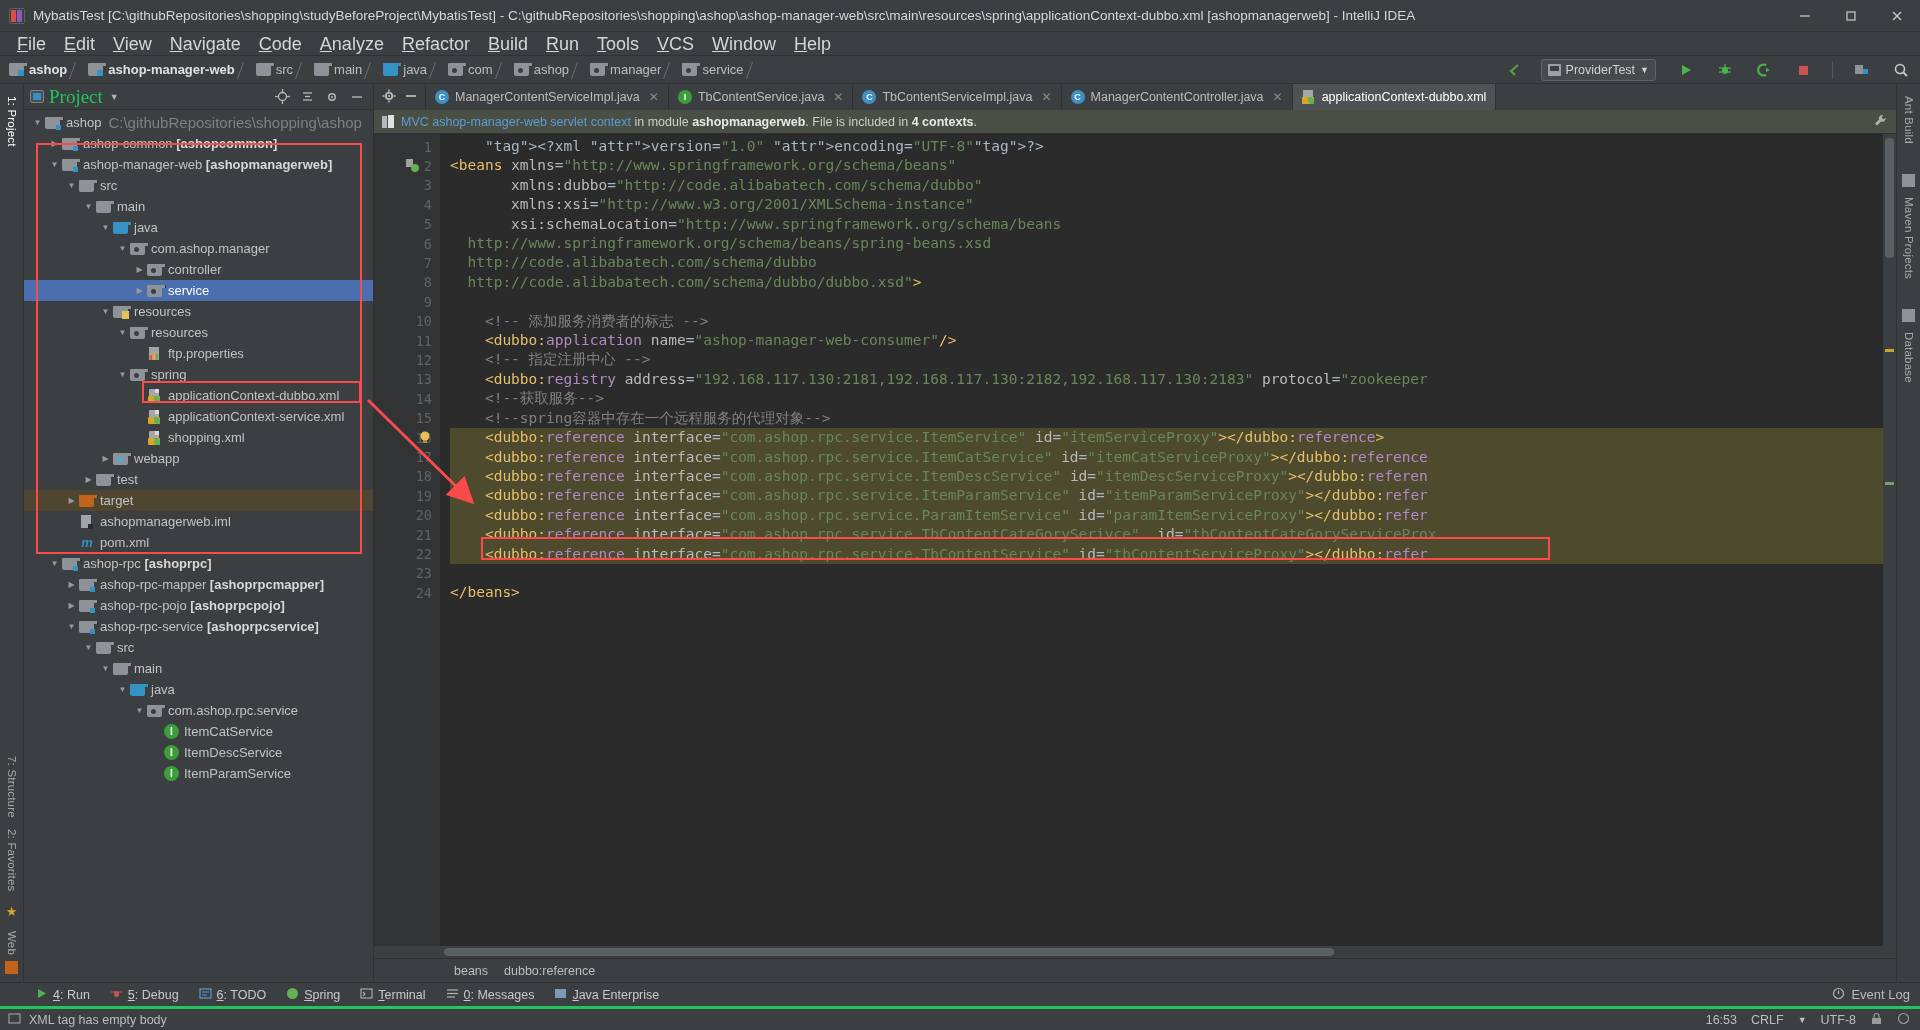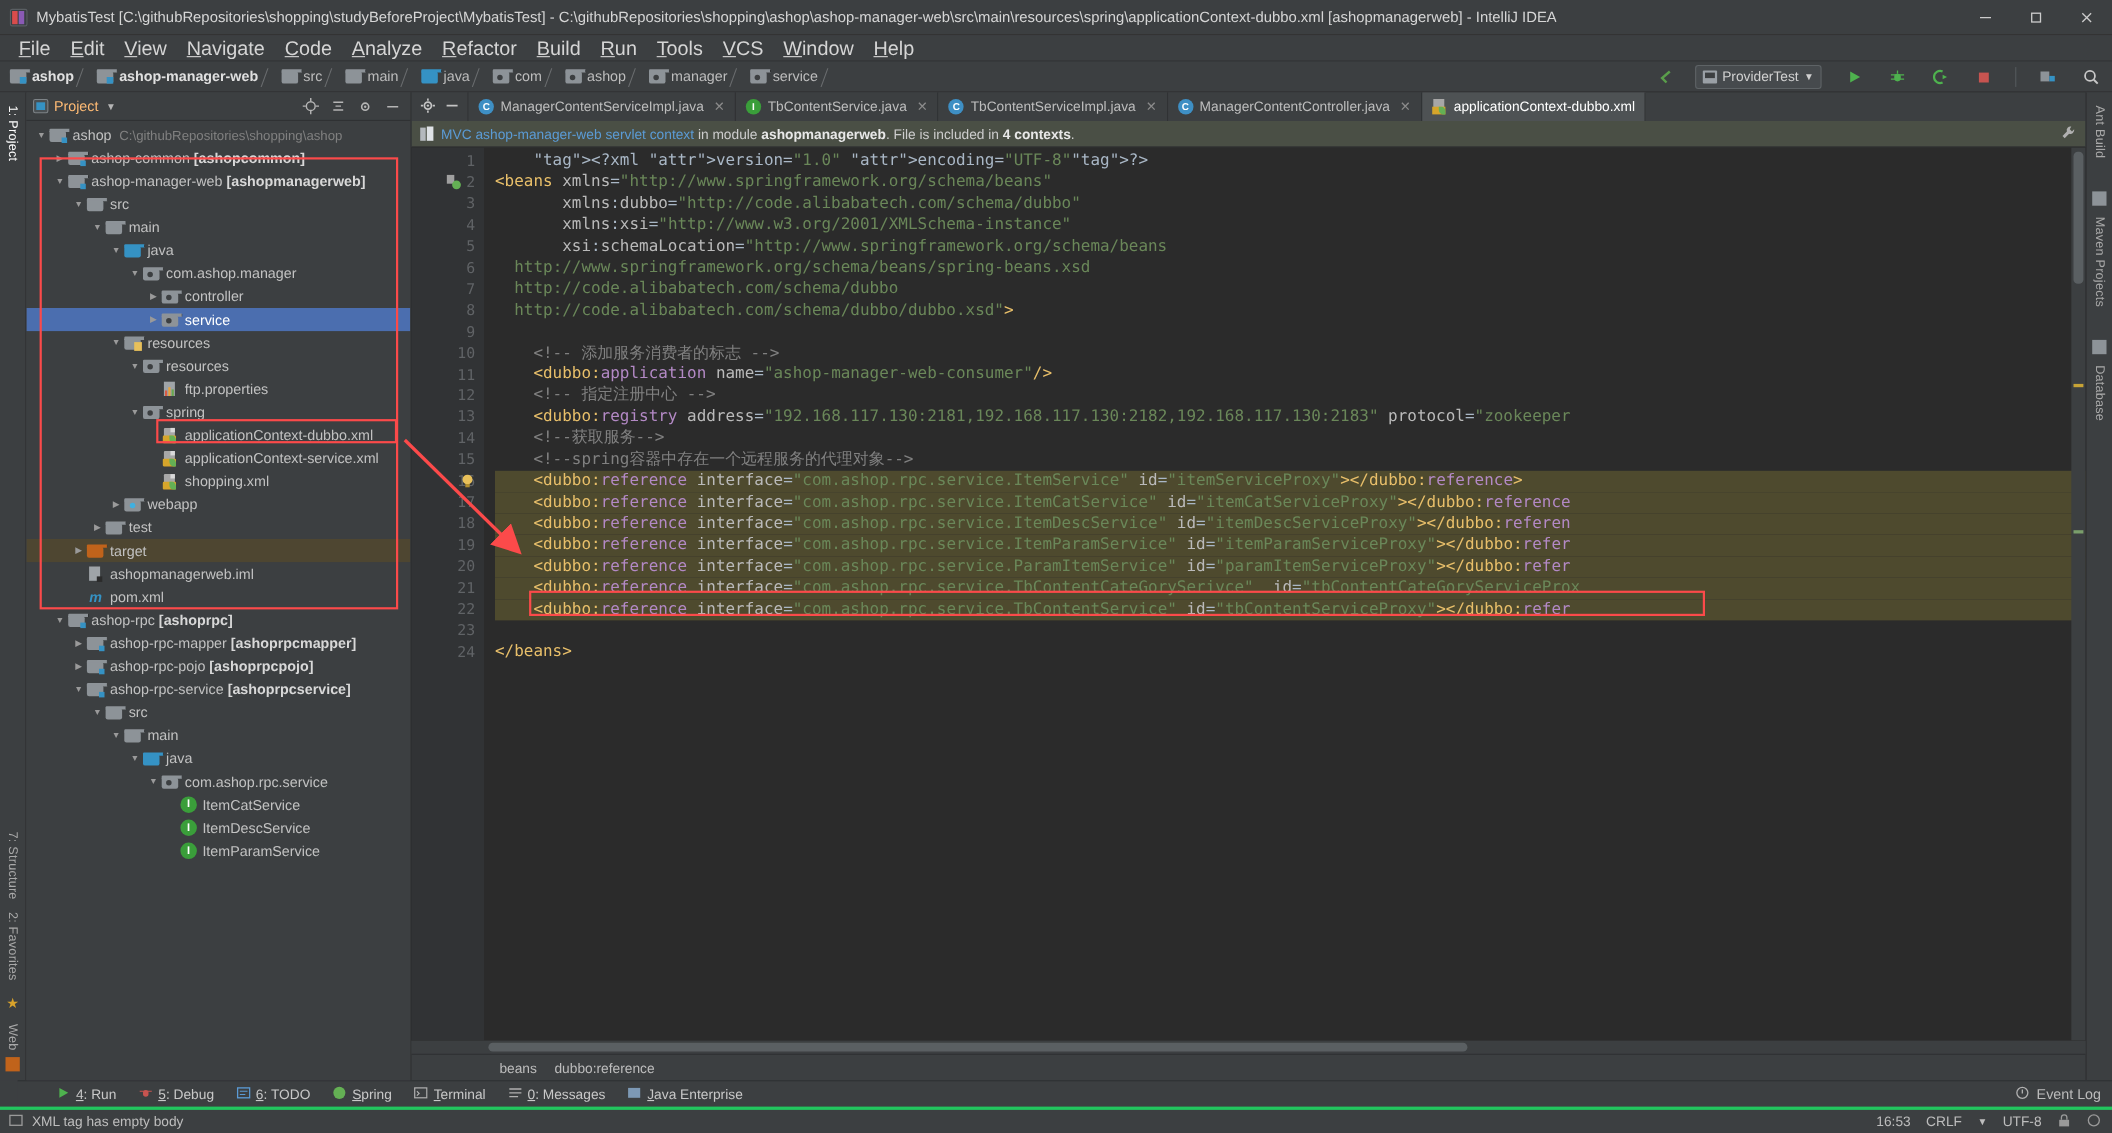--- a/index.html
+++ b/index.html
@@ -87,36 +87,36 @@
   .project-panel {
     width:350px; flex:0 0 350px; background:#3c3f41; display:flex; flex-direction:column;
     border-right:1px solid #2f3133; position:relative;
   }
   .panel-head {
     height:26px; flex:0 0 26px; display:flex; align-items:center; padding:0 6px;
     background:#3c3f41; border-bottom:1px solid #2f3133; gap:5px;
   }
   .panel-head .pico { width:14px; height:13px; background:#4a4f52; border:1px solid #7d8387; border-radius:2px; position:relative;}
   .panel-head .pico::after { content:""; position:absolute; left:2px; top:2px; width:8px; height:7px; background:#3592c4;}
-  .panel-head .ptitle { font-size:13px; color:#fdba74; }
+  .panel-head .ptitle { font-size:19px; color:#22c55e;font-family:Liberation Serif, serif; }
   .panel-head .chev { font-size:9px; color:#b5b5b5; margin-left:2px;}
   .panel-head .spacer { flex:1; }
   .panel-head .hicon { width:20px; height:20px; display:flex; align-items:center; justify-content:center; color:#b5b5b5;}
   .tree {
     flex:1 1 auto; overflow:hidden; padding-top:2px; position:relative; background:#3c3f41;
   }
   .trow {
     height:21px; display:flex; align-items:center; font-size:13px; color:#c2c2c2;
     white-space:nowrap; padding-right:4px; position:relative;
   }
   .trow.sel { background:#4b6eaf; color:#ffffff; }
   .trow.target-hl { background:#4e4631; }
   .twig { width:15px; flex:0 0 15px; display:flex; align-items:center; justify-content:center; color:#9a9a9a; font-size:8px;}
   .tlabel em { font-style:normal; font-weight:bold; color:#d8d8d8;}
-  .tpath { color:#808080; margin-left:7px; font-size:12px;}
+  .tpath { color:#808080; margin-left:7px; font-size:15px;}
 
   
   .ic { width:16px; height:14px; margin-right:5px; position:relative; flex:0 0 16px;}
   .ic.folder .tab { position:absolute; left:0; top:1px; width:6px; height:3px; background:#8d9398; border-radius:1px 1px 0 0;}
   .ic.folder .bd { position:absolute; left:0; top:3px; width:15px; height:10px; background:#8d9398; border-radius:0 2px 2px 2px;}
   .ic.folder.src .bd,.ic.folder.src .tab { background:#8d9398; }
   .ic.folder.blue .bd,.ic.folder.blue .tab { background:#3592c4;}
   .ic.folder.orange .bd,.ic.folder.orange .tab { background:#c0631b;}
   .ic.folder .dot { position:absolute; right:0px; bottom:0px; width:5px; height:5px; background:#3592c4;}
   .ic.folder .lines { position:absolute; right:0px; bottom:0px; width:7px; height:8px; background:#e8c05a;}
@@ -195,21 +195,21 @@
   .hscroll .thumb { position:absolute; left:70px; top:2px; width:890px; height:8px; background:#5a5f62; border-radius:4px;}
 
   .breadcrumb-bottom {
     height:24px; flex:0 0 24px; background:#3c3f41; display:flex; align-items:center; gap:16px;
     padding-left:80px; font-size:12.5px; color:#bdbdbd; border-top:1px solid #2f3133;
   }
 
   
   .bottom-bar {
     height:24px; flex:0 0 24px; background:#3c3f41; display:flex; align-items:center;
-    padding-left:26px; gap:2px; border-top:1px solid #2f3133;margin-left:16px;
+    padding-left:26px; gap:2px; border-top:1px solid #2f3133;
   }
   .bbtn { display:flex; align-items:center; gap:5px; padding:2px 9px; font-size:12.5px; color:#c8c8c8; white-space:nowrap;}
   .bbtn u { text-decoration:underline; }
   .bb-right { margin-left:auto; display:flex; align-items:center; gap:6px; padding-right:10px; }
 
   .statusbar {
     height:24px; flex:0 0 24px; background:#3c3f41; display:flex; align-items:center;
     padding-left:8px; gap:8px; font-size:12.5px; color:#bdbdbd; border-top:3px solid #22c55e;
   }
   .sb-right { margin-left:auto; display:flex; align-items:center; gap:14px; padding-right:10px;}

